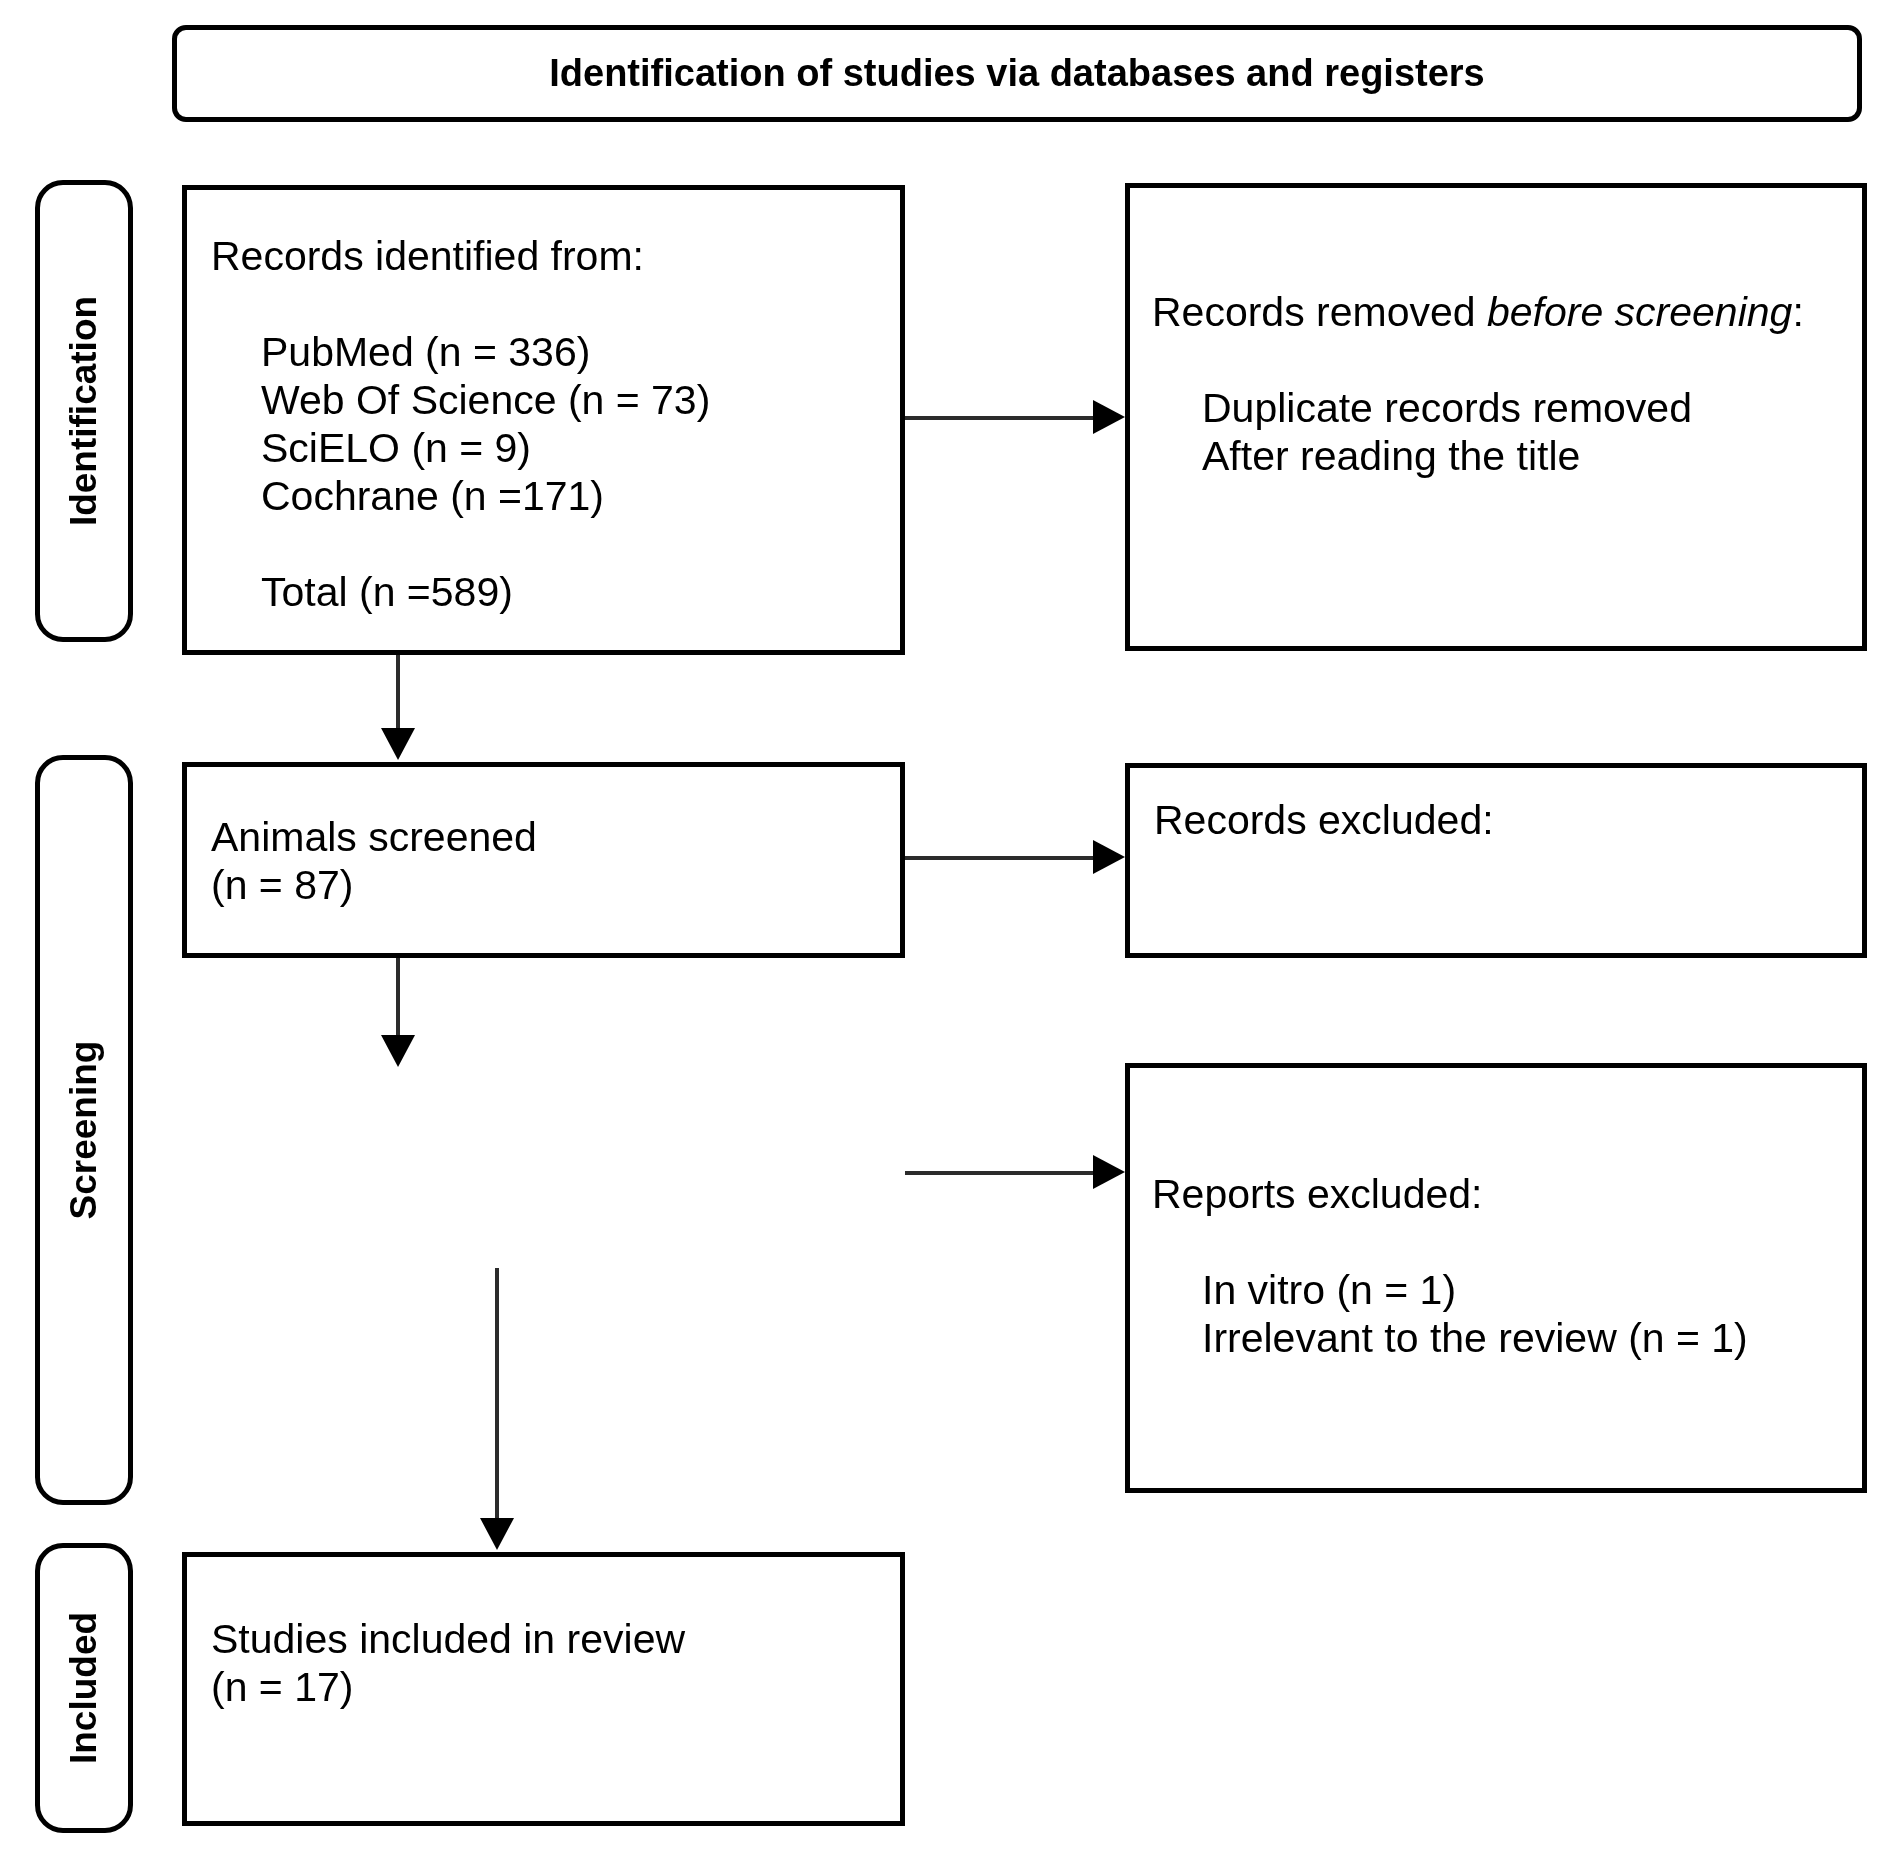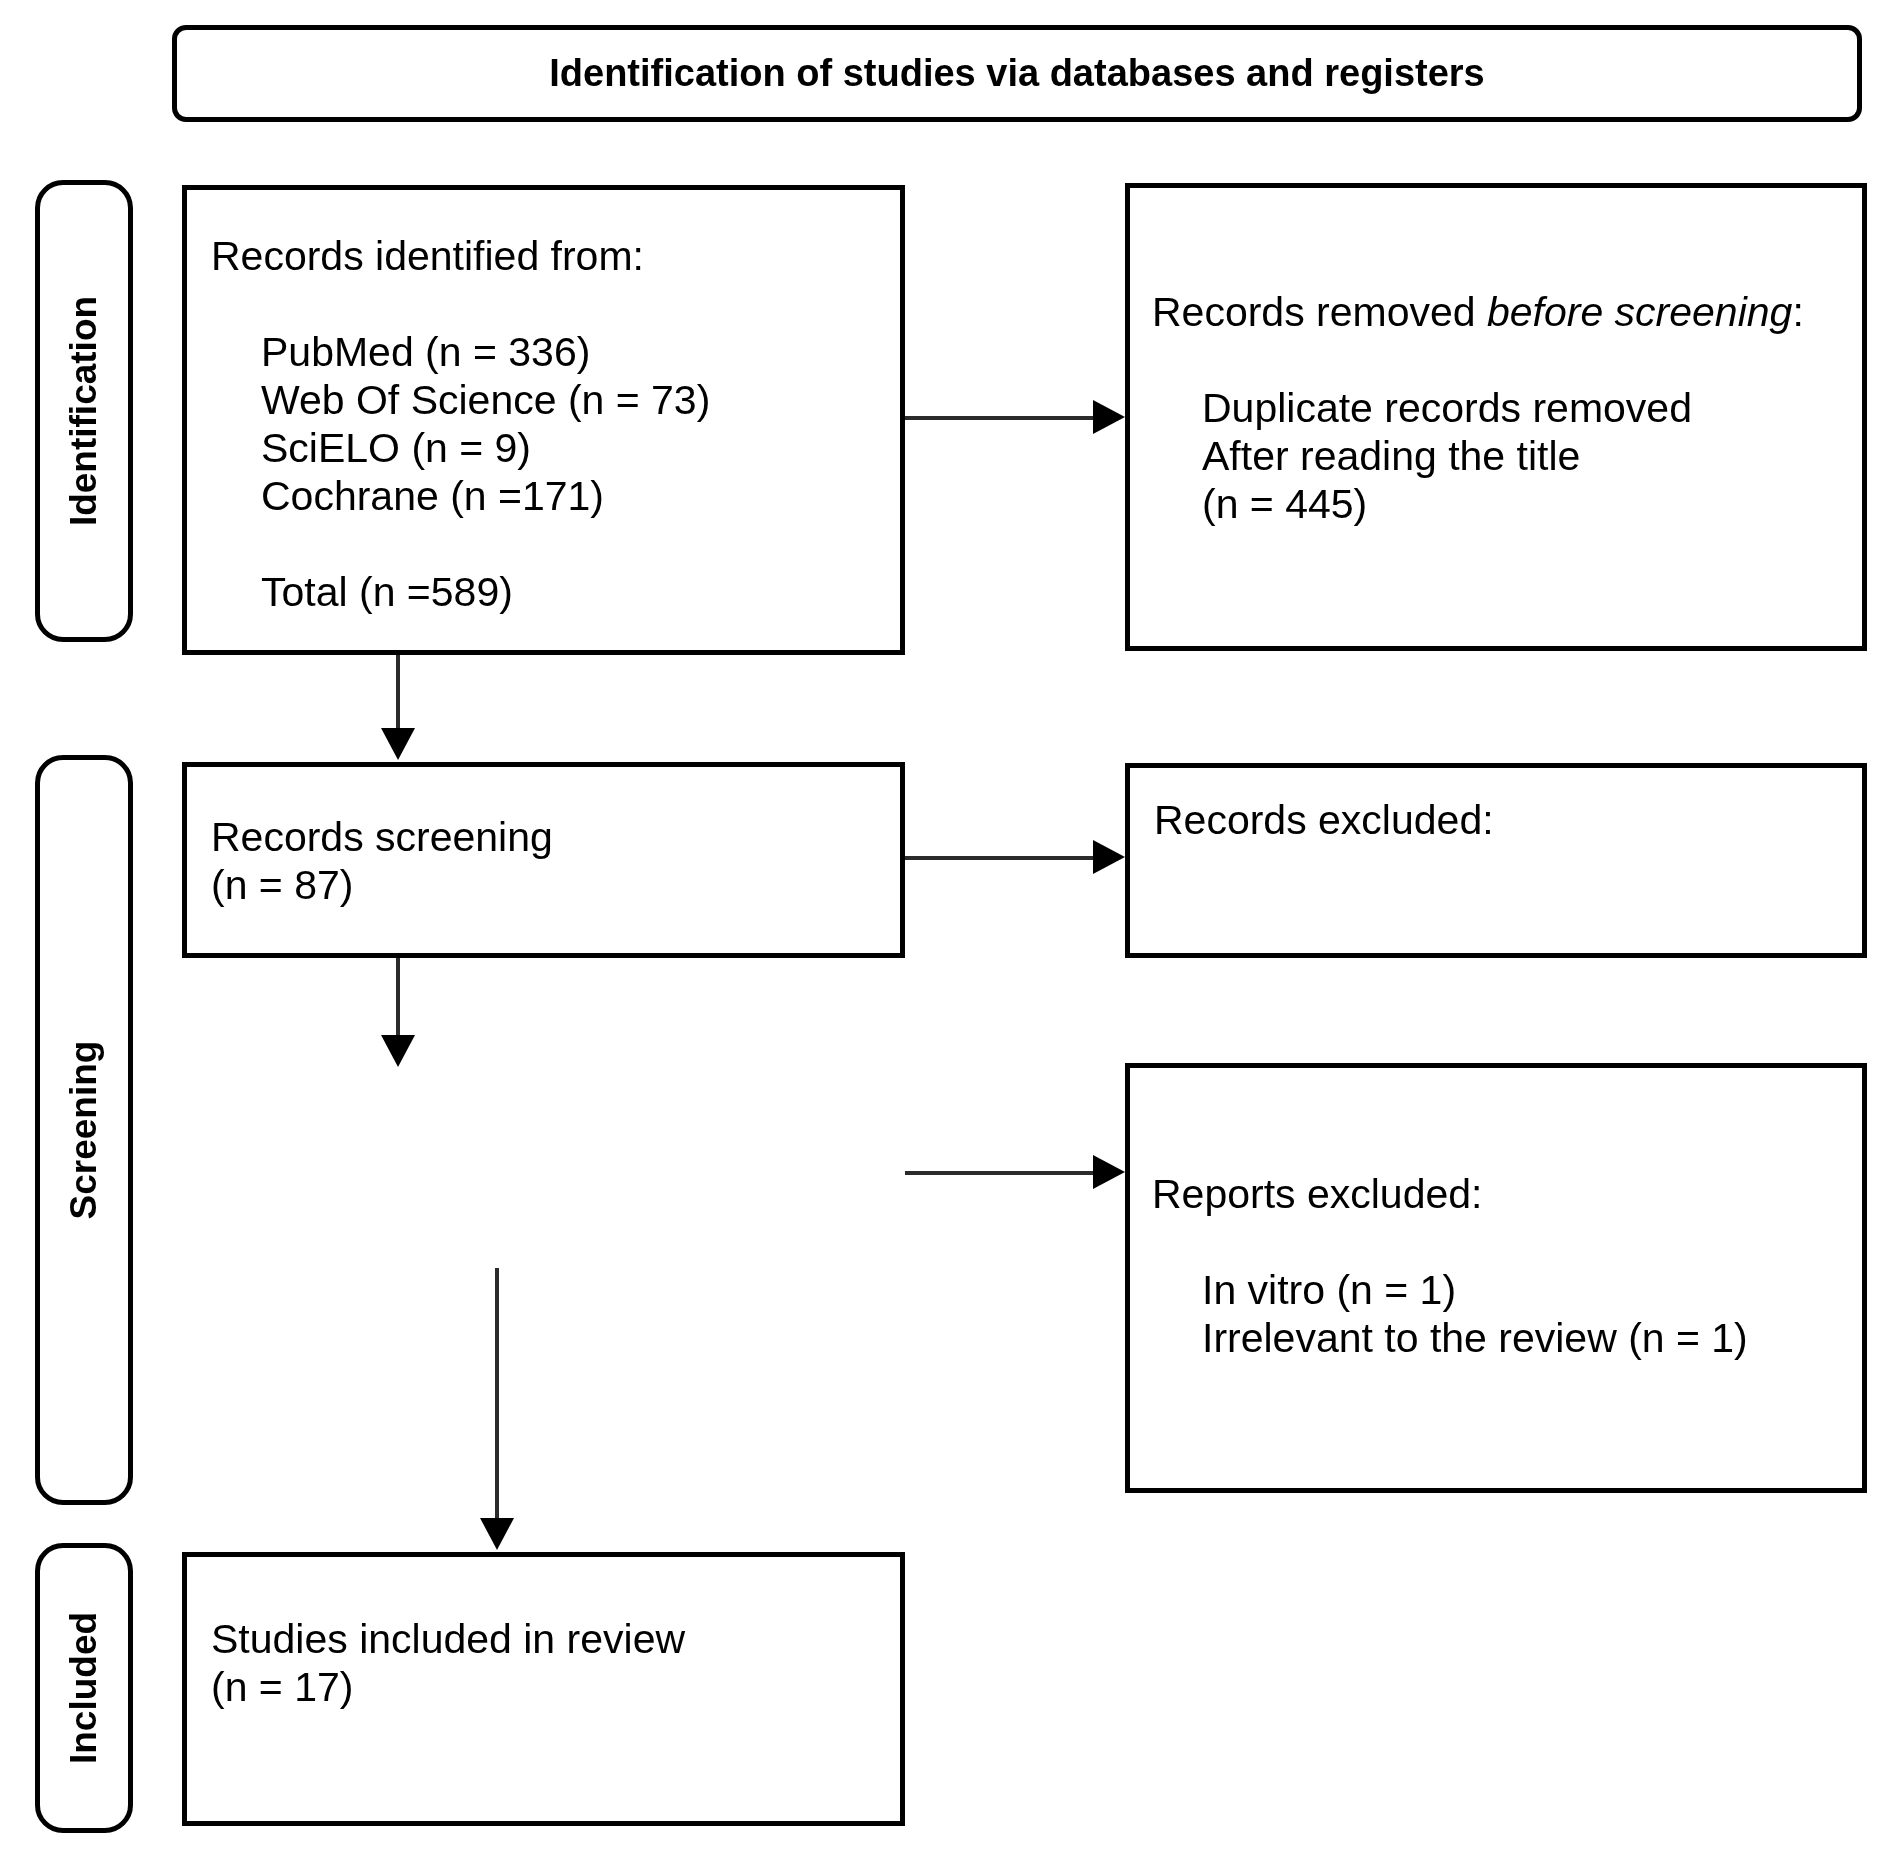--- a/index.html
+++ b/index.html
@@ -90,25 +90,24 @@
     <div class="line indent">Cochrane (n =171)</div>
     <div class="line blank"></div>
     <div class="line indent">Total (n =589)</div>
   </div>
 
   <div class="box main-box" style="left:1125px;top:183px;width:742px;height:468px;padding:100px 20px 0 22px;">
     <div class="line"><span>Records removed </span><span class="ital">before screening</span><span>:</span></div>
     <div class="line blank"></div>
     <div class="line indent">Duplicate records removed</div>
     <div class="line indent">After reading the title</div>
-    <div class="line indent">(n = 445)</div>
   </div>
 
   <div class="box main-box" style="left:182px;top:762px;width:723px;height:196px;padding:46px 20px 0 24px;">
-    <div class="line">Records screening</div>
+    <div class="line">Animals screened</div>
     <div class="line">(n = 87)</div>
   </div>
 
   <div class="box main-box" style="left:1125px;top:763px;width:742px;height:195px;padding:28px 20px 0 24px;">
     <div class="line">Records excluded:</div>
     <div class="line blank"></div>
   </div>
 
 
   <div class="box main-box" style="left:1125px;top:1063px;width:742px;height:430px;padding:102px 20px 0 22px;">

